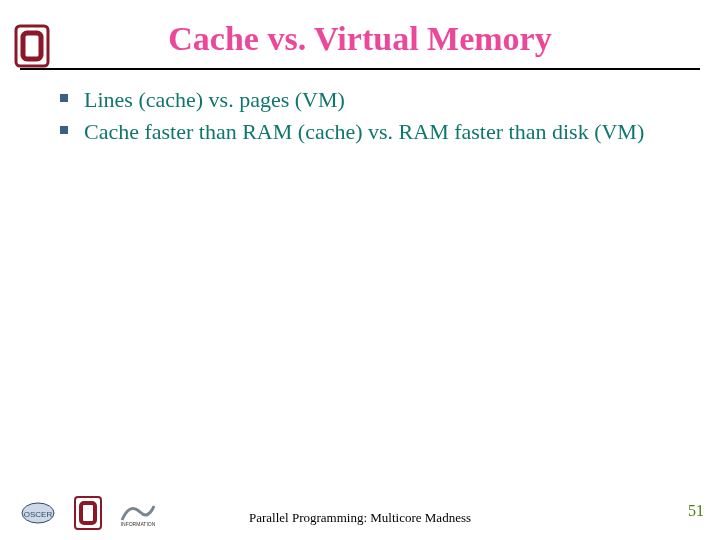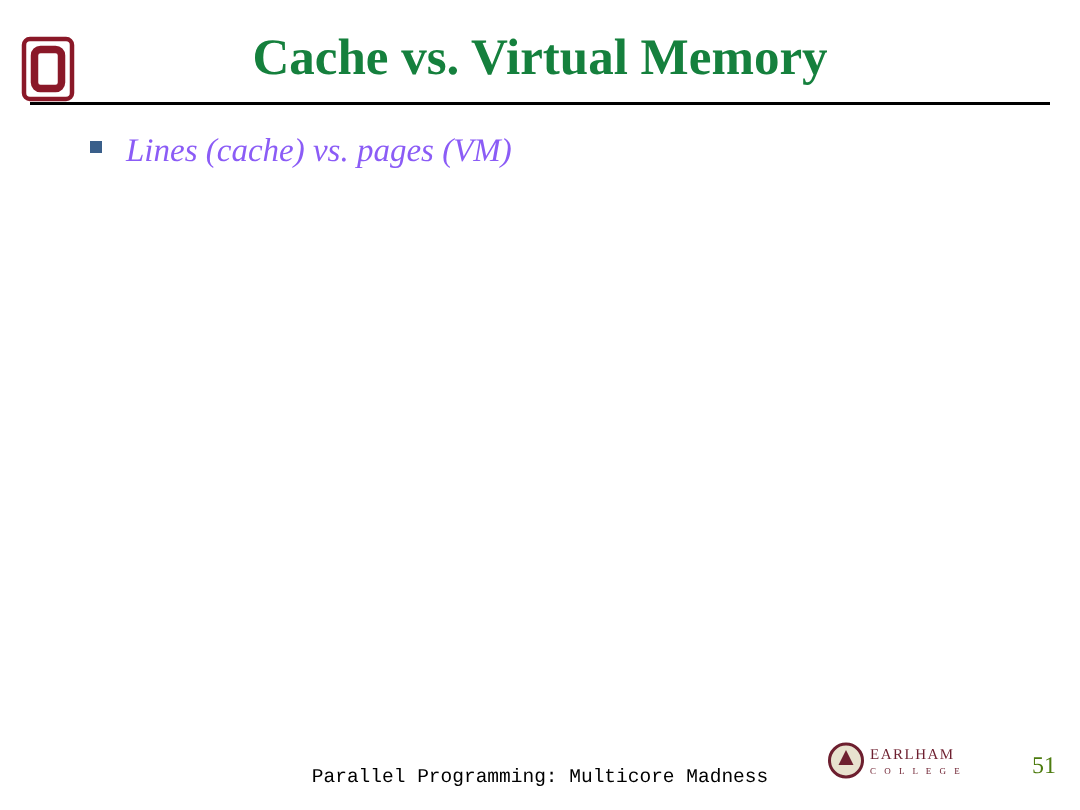--- a/index.html
+++ b/index.html
@@ -19,45 +19,44 @@
     height: 44px;
   }
   .title {
     position: absolute;
     top: 20px;
     left: 0;
     width: 100%;
     text-align: center;
     font-size: 34px;
     font-weight: bold;
-    color: #15803d;
+    color: #ec4899;
   }
   .title-rule {
     position: absolute;
     top: 68px;
     left: 20px;
     width: 680px;
     border: none;
     border-top: 2px solid #000;
   }
   .body-list {
     position: absolute;
     top: 86px;
     left: 60px;
     width: 620px;
   }
   .body-list li {
     list-style: none;
     position: relative;
     font-size: 22px;
     line-height: 1.25;
-    color: #8b5cf6;
+    color: #0f766e;
     margin-bottom: 4px;
     padding-left: 24px;
-    font-style: italic;
   }
   .bullet-sq {
     position: absolute;
     left: 0;
     top: 8px;
     width: 8px;
     height: 8px;
     background: #3a5f8a;
   }
   .footer {
@@ -85,21 +84,20 @@
   .footer-text {
     position: absolute;
     left: 50%;
     transform: translateX(-50%);
     bottom: 4px;
     text-align: center;
     font-size: 13px;
     color: #000;
     line-height: 1.2;
     white-space: nowrap;
-    font-family: Liberation Mono, monospace;
   }
   .earlham {
     position: absolute;
     right: 70px;
     bottom: 8px;
     width: 100px;
     height: 30px;
   }
   .page-num {
     position: absolute;
@@ -120,31 +118,47 @@
 </div>
 
 <h1 class="title">Cache vs. Virtual Memory</h1>
 <hr class="title-rule">
 
 <ul class="body-list">
   <li>
     <span class="bullet-sq"></span>
     <span>Lines (cache) vs. pages (VM)</span>
   </li>
+  <li>
+    <span class="bullet-sq"></span>
+    <span>Cache faster than RAM (cache) vs. RAM faster than disk (VM)</span>
+  </li>
 </ul>
 
 <div class="footer">
+  <div class="footer-logos-left">
+    <span class="logo-box">
+      <svg viewBox="0 0 40 30" width="40" height="30">
+        <ellipse cx="20" cy="15" rx="16" ry="10" fill="#cfd8e6" stroke="#2a4a6a" stroke-width="1"></ellipse>
+        <text x="20" y="19" text-anchor="middle" font-size="8" font-family="Arial" fill="#2a4a6a">OSCER</text>
+      </svg>
+    </span>
+    <span class="logo-box">
+      <svg viewBox="0 0 30 36" width="30" height="36">
+        <rect x="2" y="2" width="26" height="32" rx="3" fill="none" stroke="#8a1828" stroke-width="2"></rect>
+        <rect x="8" y="8" width="14" height="20" rx="3" fill="none" stroke="#8a1828" stroke-width="4"></rect>
+      </svg>
+    </span>
+    <span class="logo-box">
+      <svg viewBox="0 0 40 30" width="40" height="30">
+        <path d="M4 22 Q12 4 22 14 Q30 22 36 8" fill="none" stroke="#7a868f" stroke-width="3"></path>
+        <text x="20" y="28" text-anchor="middle" font-size="5" font-family="Arial" fill="#333">INFORMATION</text>
+      </svg>
+    </span>
+  </div>
 
   <div class="footer-text">
     <div>Parallel Programming: Multicore Madness</div>
   </div>
 
-  <div class="earlham">
-    <svg viewBox="0 0 100 30" width="100" height="30">
-      <circle cx="14" cy="15" r="11" fill="#e8e2cf" stroke="#6d1f2f" stroke-width="2"></circle>
-      <path d="M9 18 L14 8 L19 18 Z" fill="#6d1f2f"></path>
-      <text x="30" y="14" font-size="10" font-family="Georgia" fill="#6d1f2f" letter-spacing="1">EARLHAM</text>
-      <text x="30" y="24" font-size="6" font-family="Georgia" fill="#6d1f2f" letter-spacing="2">C O L L E G E</text>
-    </svg>
-  </div>
 
   <div class="page-num">51</div>
 </div>
 
 </body></html>

